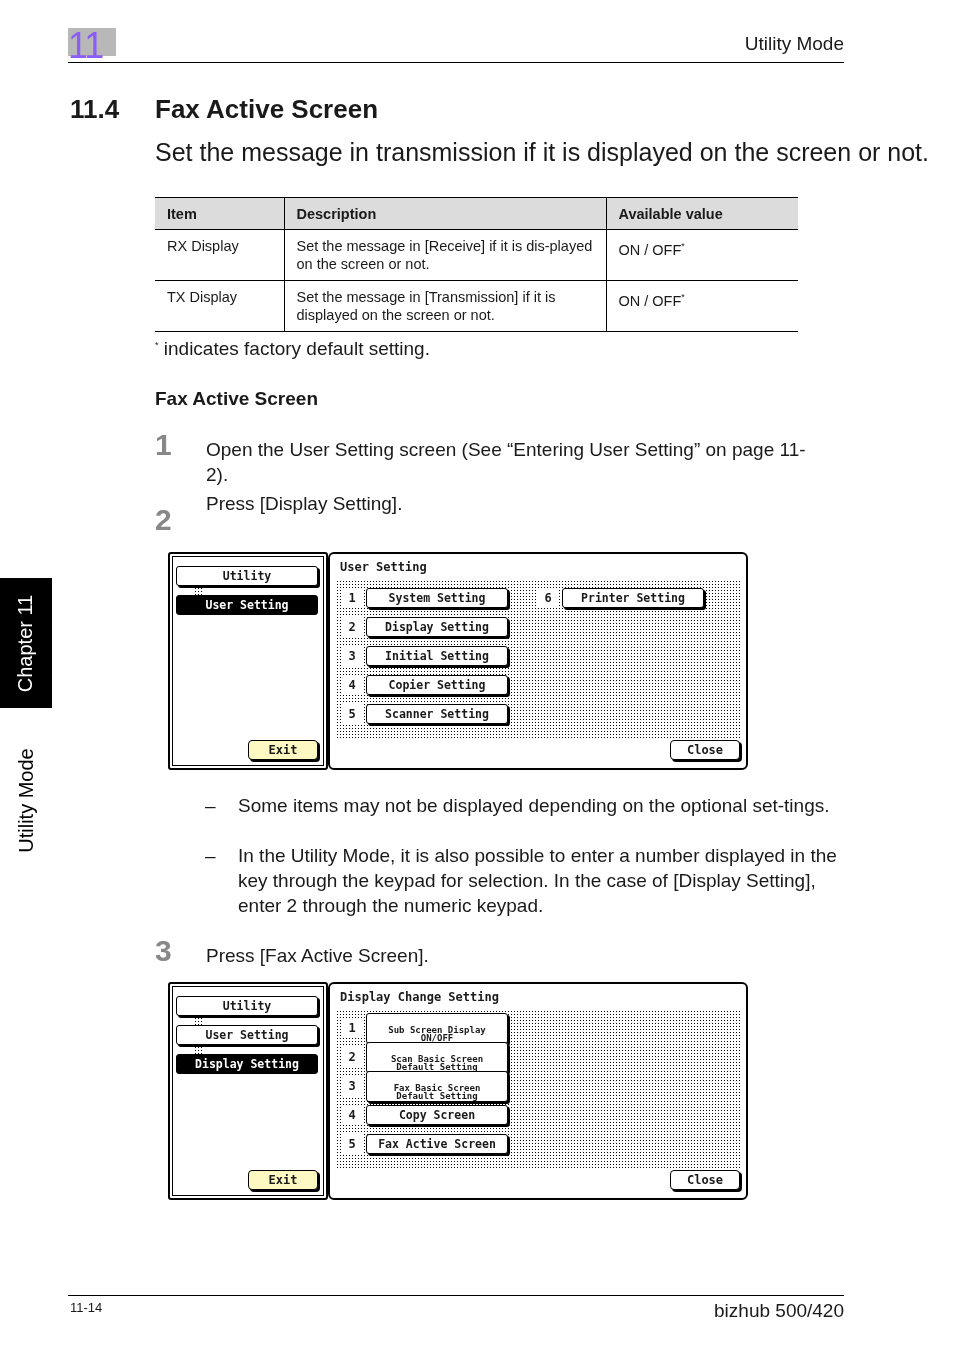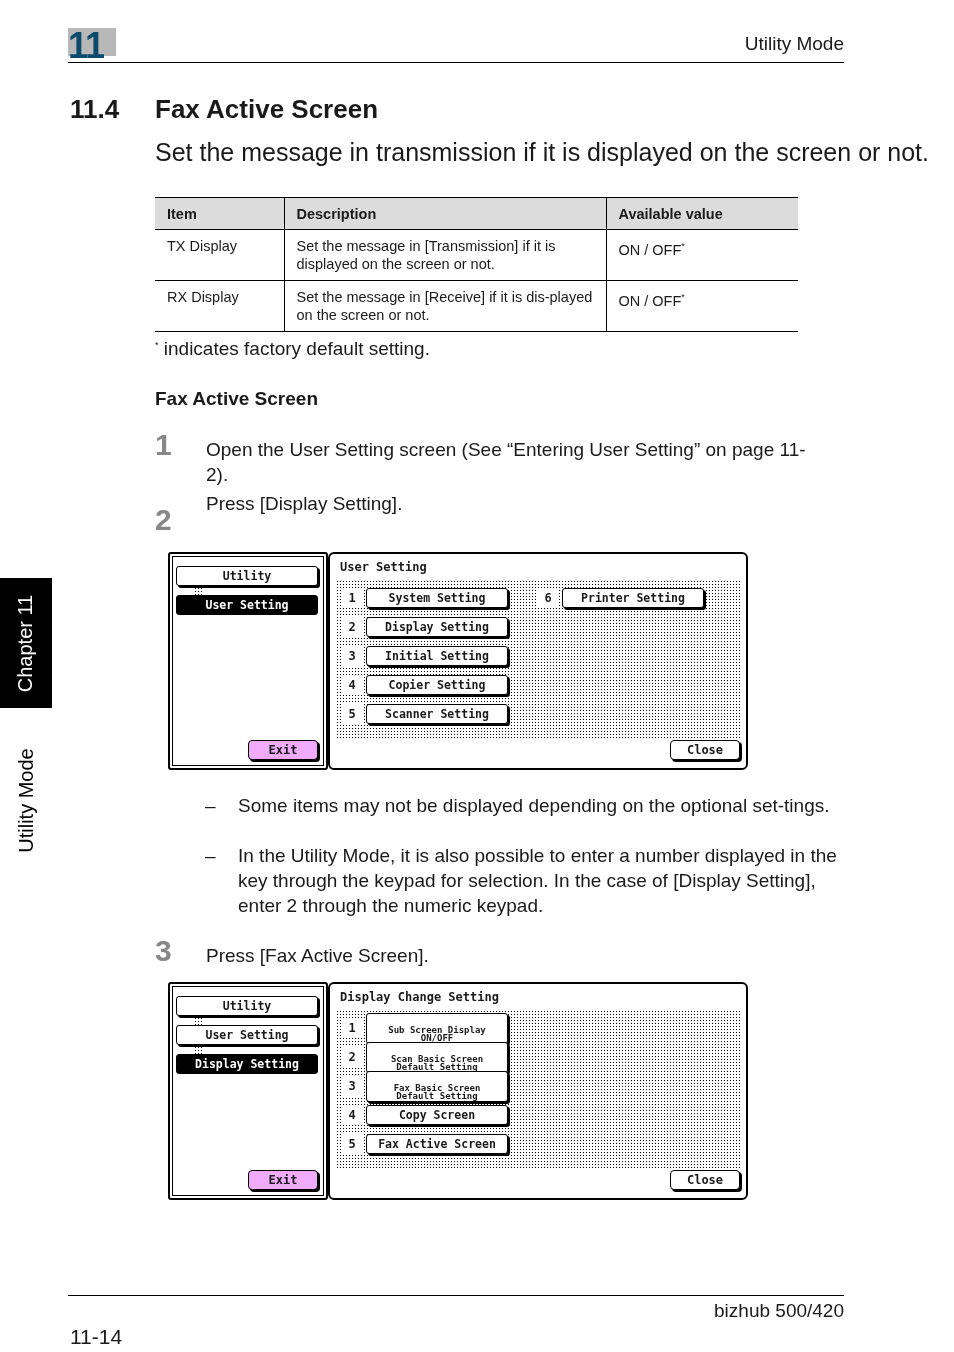--- a/index.html
+++ b/index.html
@@ -1,20 +1,20 @@
 <!DOCTYPE html>
 <html><head>
 <meta charset="utf-8">
 <style>
   html, body { margin:0; padding:0; background:#fff; }
   body { width:954px; height:1352px; position:relative; font-family:"Liberation Sans", sans-serif; color:#1a1a1a; overflow:hidden; }
   .abs { position:absolute; }
   
   .chap-badge { left:68px; top:28px; width:48px; height:28px; background:#b8b8b8; }
-  .chap-num { left:68px; top:26px; font-size:36px; font-weight:bold; letter-spacing:-1px; color:#0c4a6e; line-height:40px; }
+  .chap-num { left:68px; top:26px; font-size:36px; font-weight:normal; letter-spacing:-1px; color:#8b5cf6; line-height:40px; }
   .header-line { left:68px; top:62px; width:776px; height:1px; background:#000; }
   .header-title { right:110px; top:33px; font-size:19px; }
   
   .side-black { left:0; top:578px; width:52px; height:130px; background:#000; }
   .side-chapter { left:0; top:578px; width:52px; height:130px; display:flex; align-items:center; justify-content:center; }
   .side-chapter span { transform:rotate(-90deg); color:#fff; font-size:20px; white-space:nowrap; }
   .side-mode { left:0; top:730px; width:52px; height:140px; display:flex; align-items:center; justify-content:center; }
   .side-mode span { transform:rotate(-90deg); color:#000; font-size:20px; white-space:nowrap; }
   
   .sec-num { left:70px; top:94px; font-size:26px; font-weight:bold; }
@@ -37,28 +37,28 @@
   .panel { position:absolute; width:580px; height:224px; font-family:"DejaVu Sans Mono", monospace; }
   .left-pane { position:absolute; left:0; top:0; width:156px; height:214px; border:2px solid #000; border-radius:3px; background:#fff; }
   .left-pane::before { content:""; position:absolute; inset:2px; border:1px solid #000; }
   .right-pane { position:absolute; left:160px; top:0; width:416px; height:214px; border:2px solid #000; border-radius:6px; background:#fff; }
   .pane-title { position:absolute; left:10px; top:6px; font-size:12px; font-weight:bold; }
   .dots { position:absolute; left:6px; top:26px; width:404px; height:160px;
     background-image: radial-gradient(#000 0.6px, transparent 0.8px); background-size:3px 3px; background-color:#fff; }
   .lbtn { position:absolute; left:6px; width:140px; height:18px; border:1px solid #000; border-radius:3px; background:#fff; box-shadow:2px 2px 0 #000; font-size:11.5px; font-weight:bold; text-align:center; line-height:18px; }
   .lbtn.sel { background:#000; color:#fff; box-shadow:none; }
   .connector { position:absolute; left:24px; width:8px; height:10px; background-image: radial-gradient(#000 0.6px, transparent 0.8px); background-size:3px 3px; }
-  .exit-btn { position:absolute; left:78px; top:186px; width:68px; height:18px; border:1px solid #000; border-radius:4px; background:#f0abfc; box-shadow:2px 2px 0 #000; font-size:12px; font-weight:bold; text-align:center; line-height:18px; }
+  .exit-btn { position:absolute; left:78px; top:186px; width:68px; height:18px; border:1px solid #000; border-radius:4px; background:#fef9c3; box-shadow:2px 2px 0 #000; font-size:12px; font-weight:bold; text-align:center; line-height:18px; }
   .close-btn { position:absolute; right:6px; top:186px; width:68px; height:18px; border:1px solid #000; border-radius:4px; background:#fff; box-shadow:2px 2px 0 #000; font-size:12px; font-weight:bold; text-align:center; line-height:18px; }
   .row { position:absolute; height:22px; display:flex; align-items:center; }
   .row .num { width:20px; height:20px; background:#fff; font-size:12px; font-weight:bold; text-align:center; line-height:20px; margin-right:4px; }
   .row .btn { width:140px; height:18px; border:1px solid #000; border-radius:3px; background:#fff; box-shadow:2px 2px 0 #000; font-size:11.5px; font-weight:bold; text-align:center; line-height:18px; white-space:nowrap; overflow:hidden; }
   .row .btn.two { font-size:9px; line-height:8px; padding-top:12px; height:17px; }
   .footer-line { left:68px; top:1295px; width:776px; height:1px; background:#000; }
-  .footer-left { left:70px; top:1300px; font-size:21px;margin-top:25px; }
+  .footer-left { left:70px; top:1300px; font-size:13px; }
   .footer-right { right:110px; top:1300px; font-size:19px; }
 </style>
 </head>
 <body>
 
 <div class="abs chap-badge"></div>
 <div class="abs chap-num">11</div>
 <div class="abs header-title">Utility Mode</div>
 <div class="abs header-line"></div>
 
@@ -80,27 +80,27 @@
       <col class="c2">
       <col>
     </colgroup>
   <tbody>
       <tr>
     <th>Item</th>
     <th>Description</th>
     <th>Available value</th>
   </tr>
   <tr>
-    <td>TX Display</td>
-    <td>Set the message in [Transmission] if it is displayed on the screen or not.</td>
+    <td>RX Display</td>
+    <td>Set the message in [Receive] if it is dis-played on the screen or not.</td>
     <td><span>ON / OFF</span><sup>*</sup></td>
   </tr>
   <tr>
-    <td>RX Display</td>
-    <td>Set the message in [Receive] if it is dis-played on the screen or not.</td>
+    <td>TX Display</td>
+    <td>Set the message in [Transmission] if it is displayed on the screen or not.</td>
     <td><span>ON / OFF</span><sup>*</sup></td>
   </tr>
 </tbody>
   </table>
 
 <div class="abs footnote"><sup>*</sup><span> indicates factory default setting.</span></div>
 
 <div class="abs subhead">Fax Active Screen</div>
 
 <div class="abs step-num" style="left:155px;top:428px;">1</div>

